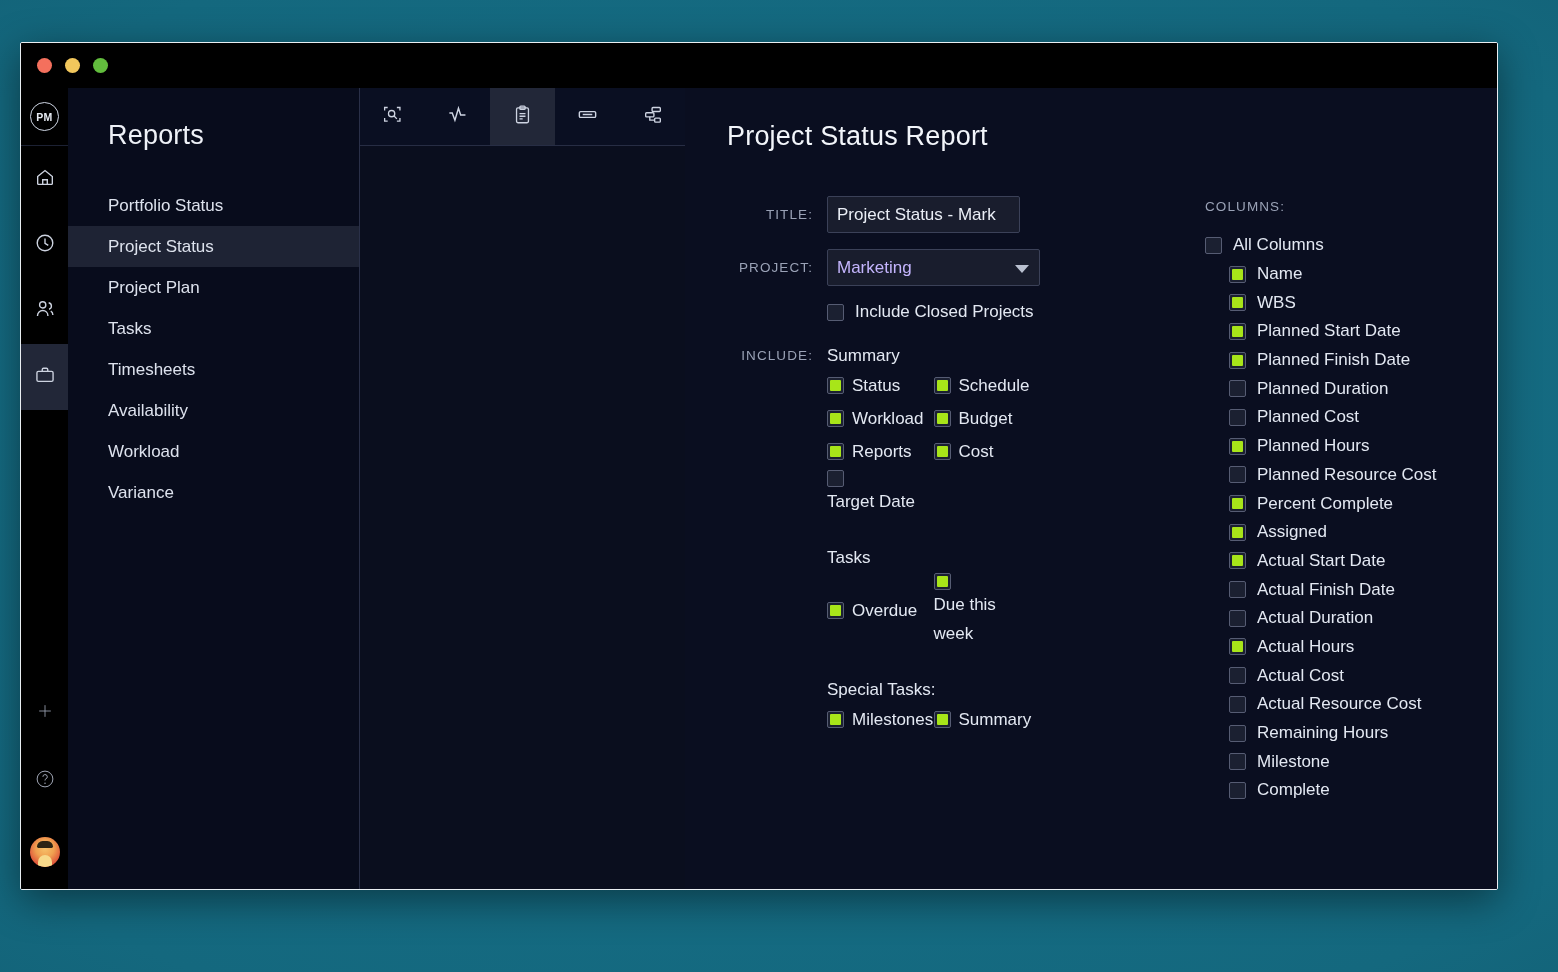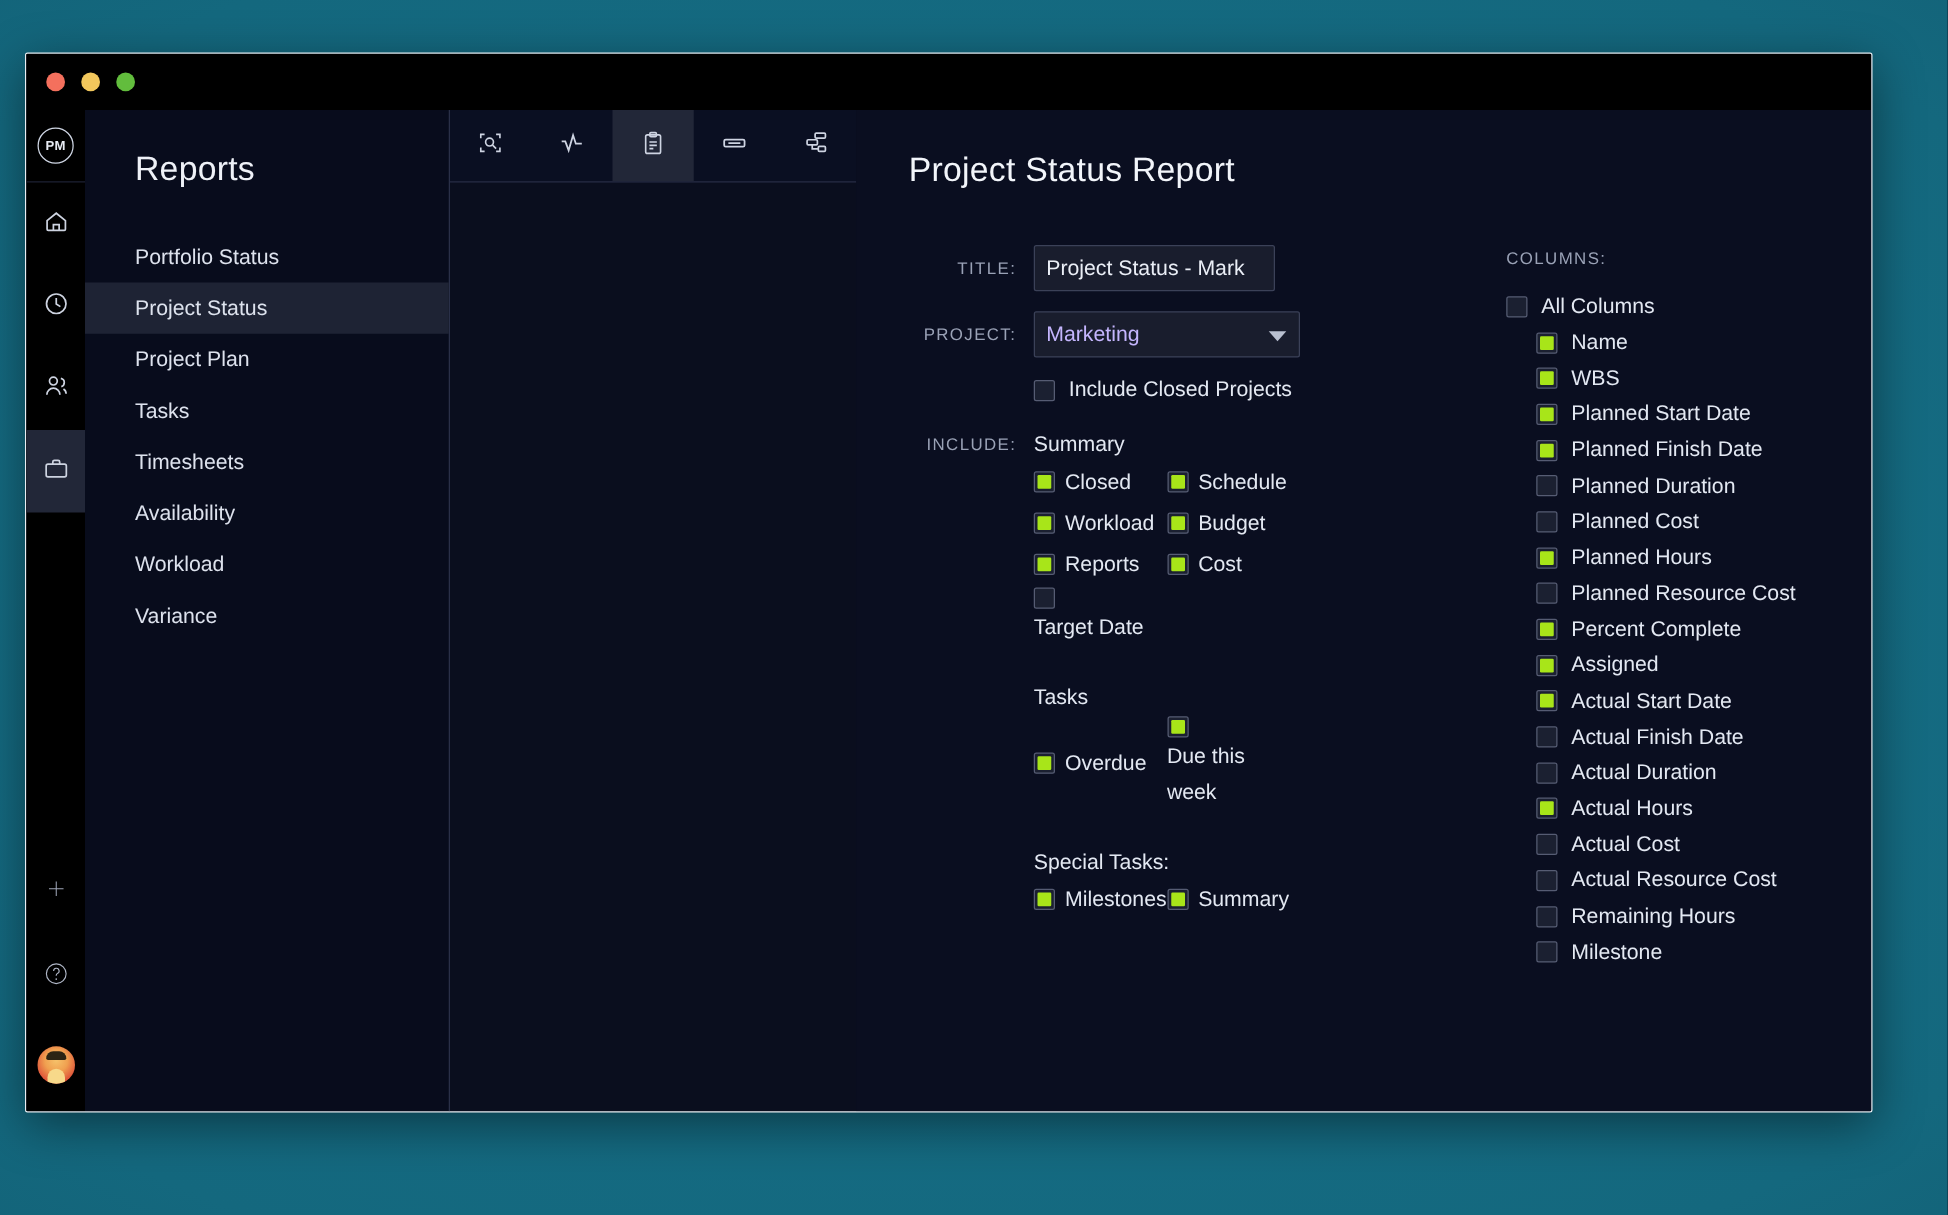--- a/index.html
+++ b/index.html
@@ -482,21 +482,21 @@
             </div>
 
             <div class="include-row">
               <div class="field-label top">INCLUDE:</div>
               <div class="include-grid">
 
                 <div class="grp-head">Summary</div>
 
                 <div class="ck-item">
                   <span class="cb on"></span>
-                  <span class="lbl">Closed</span>
+                  <span class="lbl">Status</span>
                 </div>
                 <div class="ck-item">
                   <span class="cb on"></span>
                   <span class="lbl">Schedule</span>
                 </div>
                 <div class="ck-item">
                   <span class="cb on"></span>
                   <span class="lbl">Workload</span>
                 </div>
                 <div class="ck-item">
@@ -614,20 +614,24 @@
               <span class="cb"></span>
               <span class="lbl">Actual Resource Cost</span>
             </div>
             <div class="col-row indent">
               <span class="cb"></span>
               <span class="lbl">Remaining Hours</span>
             </div>
             <div class="col-row indent">
               <span class="cb"></span>
               <span class="lbl">Milestone</span>
+            </div>
+            <div class="col-row indent">
+              <span class="cb"></span>
+              <span class="lbl">Complete</span>
             </div>
           </div>
 
         </div>
       </div>
     </div>
   </div>
 </div>
 
 </body></html>

